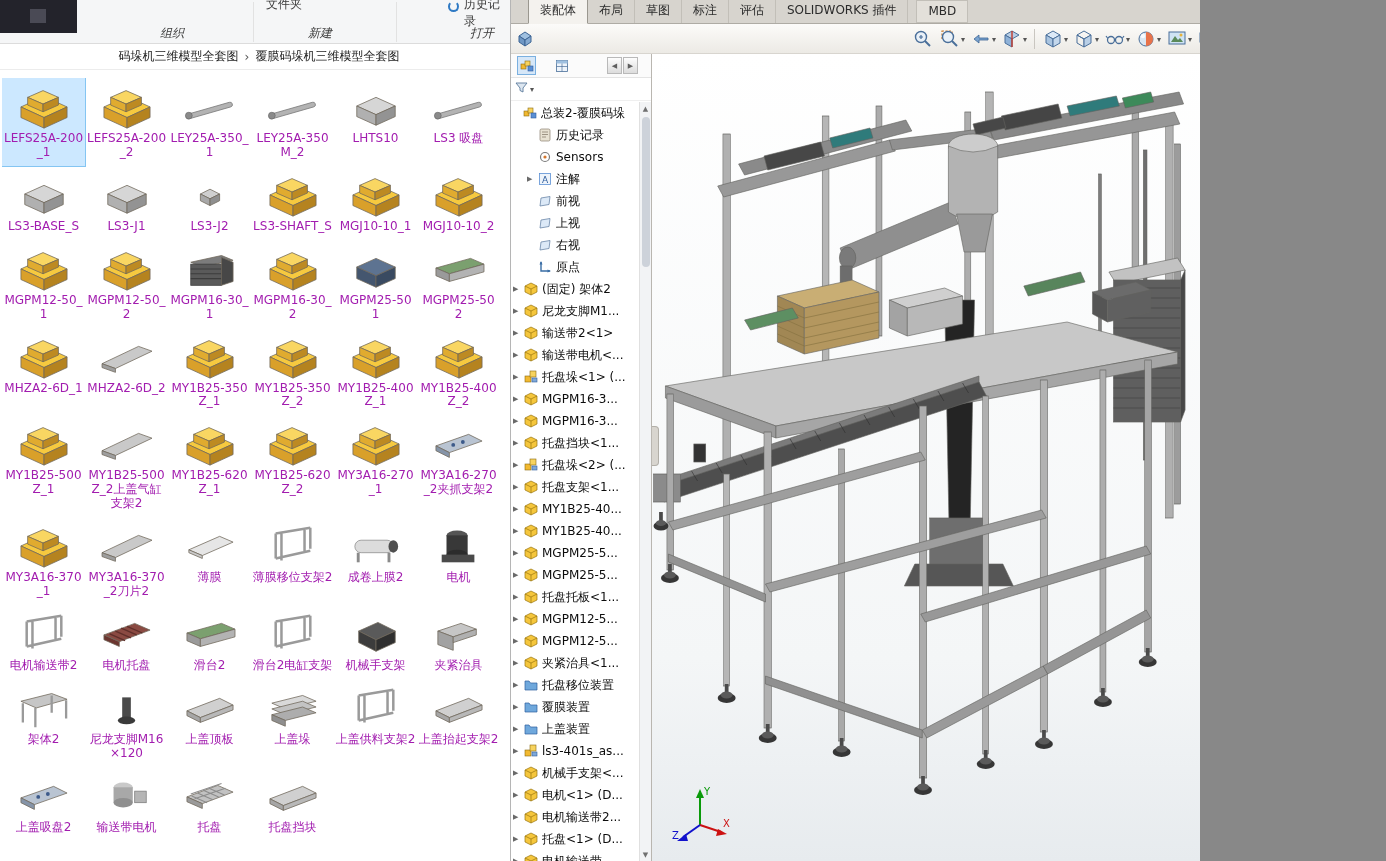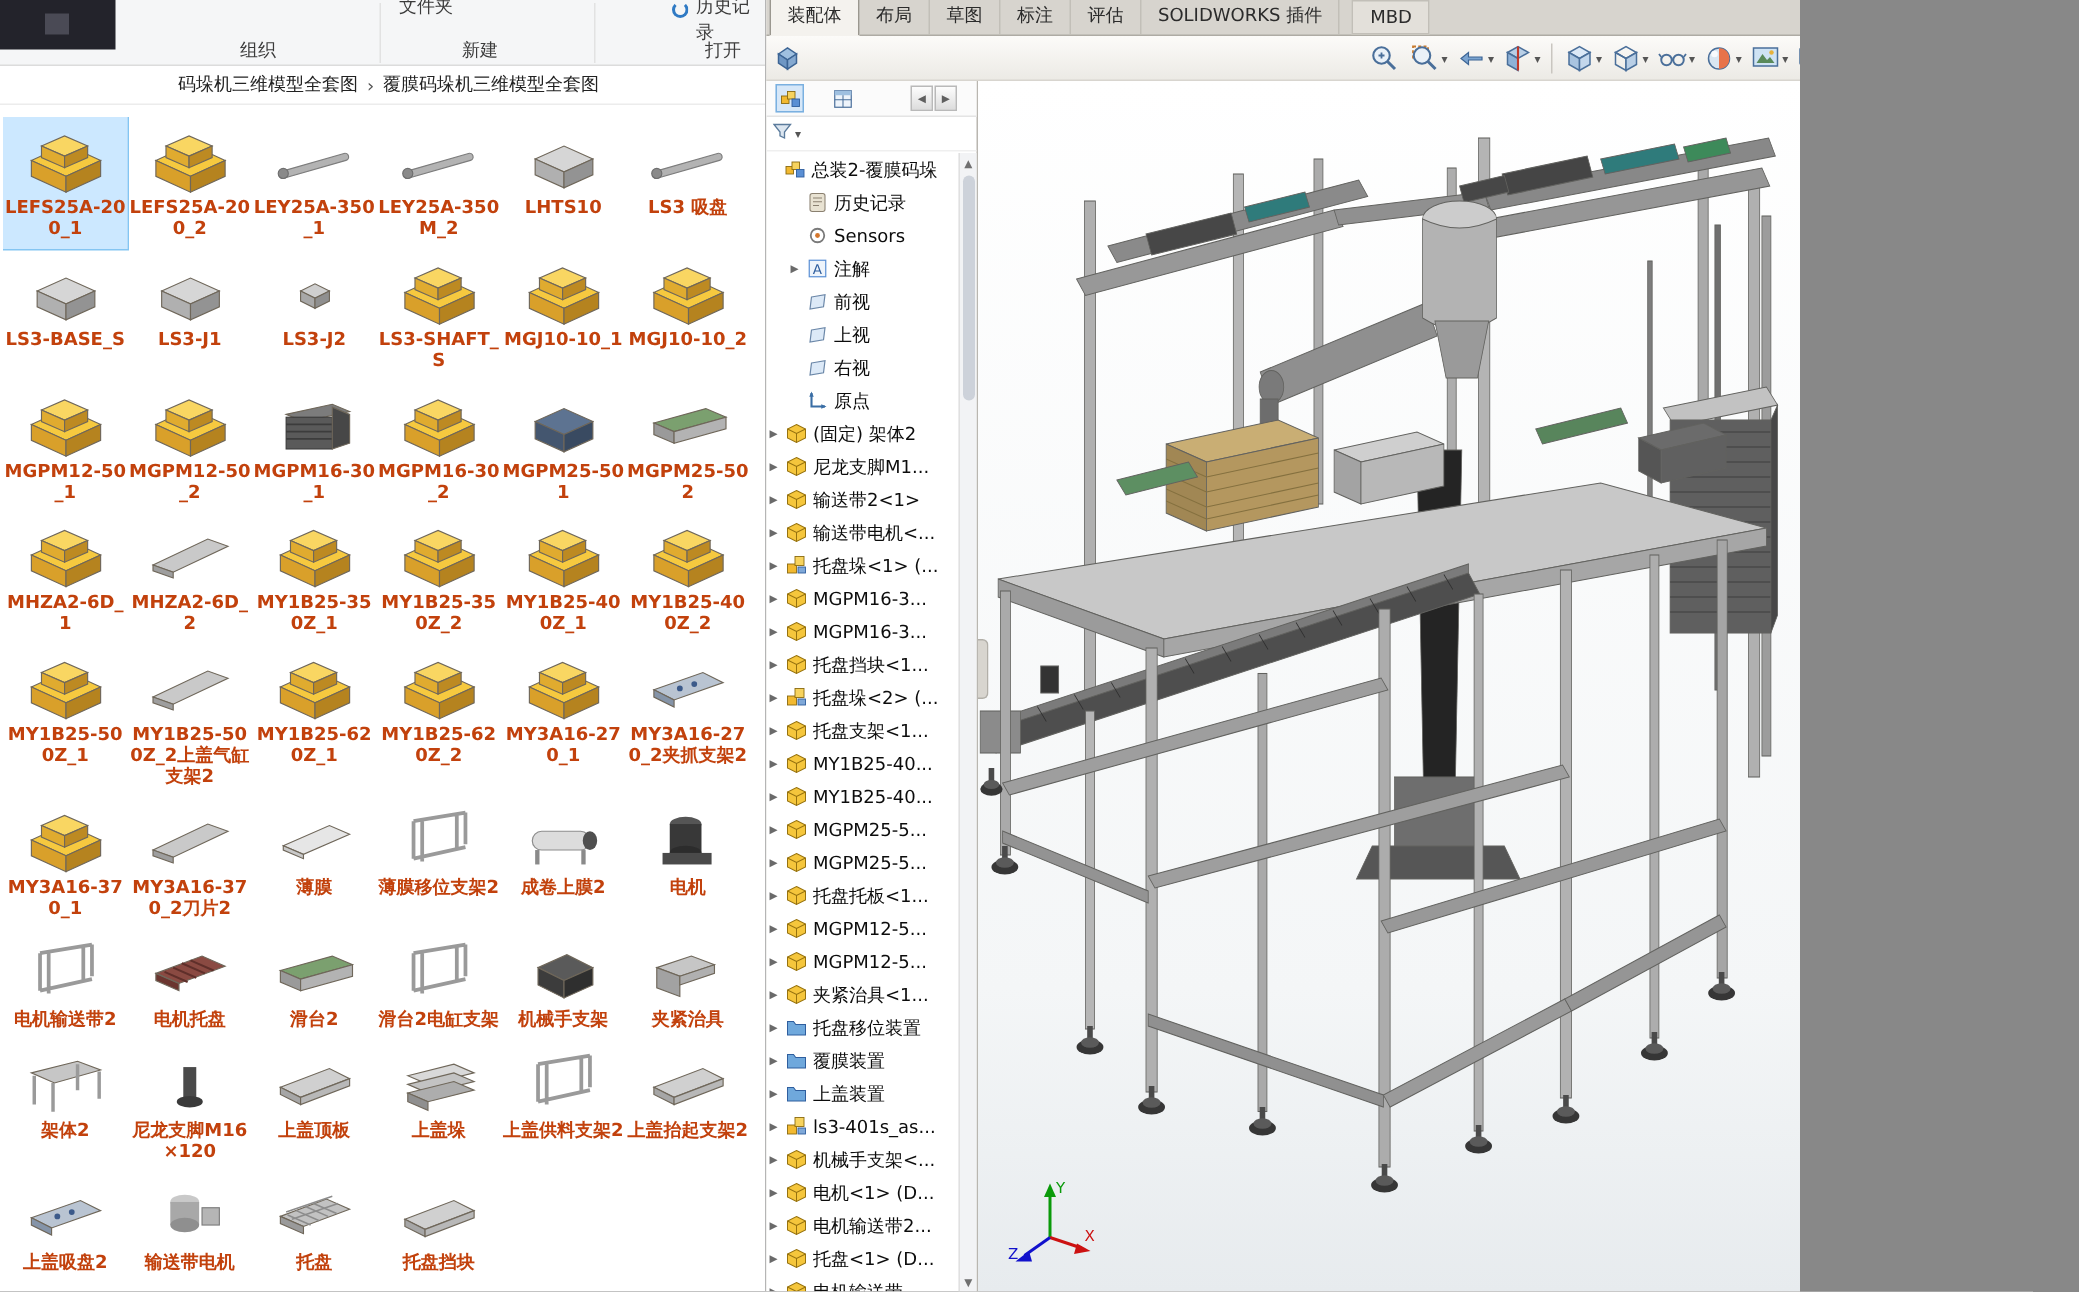--- a/index.html
+++ b/index.html
@@ -5,33 +5,33 @@
 *{margin:0;padding:0;box-sizing:border-box;}
 html,body{background:#888;}
 body{font-family:"DejaVu Sans","Liberation Sans",sans-serif;}
 .screen{position:relative;width:1200px;height:861px;background:#fff;overflow:hidden;font-size:12px;color:#111;}
 
 .explorer{position:absolute;left:0;top:0;width:511px;height:861px;background:#fff;border-right:1px solid #b5b5b5;overflow:hidden;}
 .ex-ribbon{position:relative;height:44px;background:#f5f6f7;border-bottom:1px solid #dcdcdc;overflow:hidden;}
 .ex-dark{position:absolute;left:0;top:0;width:77px;height:33px;background:#23232b;}
 .ex-dark::after{content:"";position:absolute;left:30px;top:9px;width:16px;height:14px;background:#4a4a55;}
 .ex-sep{position:absolute;top:2px;width:1px;height:40px;background:#e2e2e2;}
-.ex-grp{position:absolute;top:25px;font-size:12px;color:#3b3b3b;}
+.ex-grp{position:absolute;top:25px;font-size:12px;color:#3b3b3b;font-style:italic;}
 .ex-frag{position:absolute;top:-4px;font-size:12px;color:#3b3b3b;}
 .hist-ico{position:absolute;left:448px;top:1px;width:11px;height:11px;border:2px solid #2f7ac4;border-top-color:transparent;border-radius:50%;}
 .ex-bread{height:26px;display:flex;align-items:center;gap:6px;padding-left:8px;border-bottom:1px solid #ececec;font-size:12px;color:#222;background:#fff;justify-content:center;}
 .bc-sep{color:#555;}
 .file-grid{position:absolute;left:2px;top:78px;width:502px;height:900px;display:grid;grid-template-columns:repeat(6,83px);align-content:start;overflow:hidden;}
 .file-item{display:flex;flex-direction:column;align-items:center;padding:3px 1px 6px;}
 .file-item.selected{background:#cce8ff;outline:1px solid #84c5f2;}
 .file-icon{width:62px;height:50px;display:flex;align-items:center;justify-content:center;}
-.file-label{margin-top:1px;font-size:12px;line-height:1.16;text-align:center;word-break:break-all;color:#c2410c;font-weight:bold;}
+.file-label{margin-top:1px;font-size:12px;line-height:1.16;text-align:center;word-break:break-all;color:#a21caf;}
 
 .sw{position:absolute;left:511px;top:0;right:0;height:861px;background:#ece9e4;}
-.sw-tabbar{position:relative;height:24px;background:#d7d4ce;border-bottom:1px solid #aeaba4;display:flex;align-items:flex-end;padding-left:2px;}
+.sw-tabbar{position:relative;height:24px;background:#d7d4ce;border-bottom:1px solid #aeaba4;display:flex;align-items:flex-end;padding-left:17px;}
 .sw-tab{font-size:12px;color:#2b2b2b;padding:3px 11px 4px;border-right:1px solid #c2bfb8;}
 .sw-tab.active{background:#f4f2ee;border:1px solid #9a978f;border-bottom:1px solid #f4f2ee;margin-bottom:-1px;}
 .sw-tab.mbd{margin-left:8px;border:1px solid #c2bfb8;background:#e3e0da;}
 .sw-toolbar{position:relative;height:30px;background:linear-gradient(#fcfbf9,#eceae5);border-bottom:1px solid #d8d5cf;}
 .tb-mini{position:absolute;left:3px;top:4px;width:22px;height:22px;}
 .headsup{position:absolute;left:400px;top:3px;display:flex;align-items:center;gap:3px;}
 .hu-btn{height:24px;display:flex;align-items:center;justify-content:center;border-radius:2px;padding:0 1px;}
 .hu-btn .caret{font-size:8px;color:#555;}
 .hu-sep{width:1px;height:20px;background:#c9c6c0;margin:0 3px;}
 .sw-body{position:absolute;left:0;top:54px;right:0;bottom:0;display:flex;}

